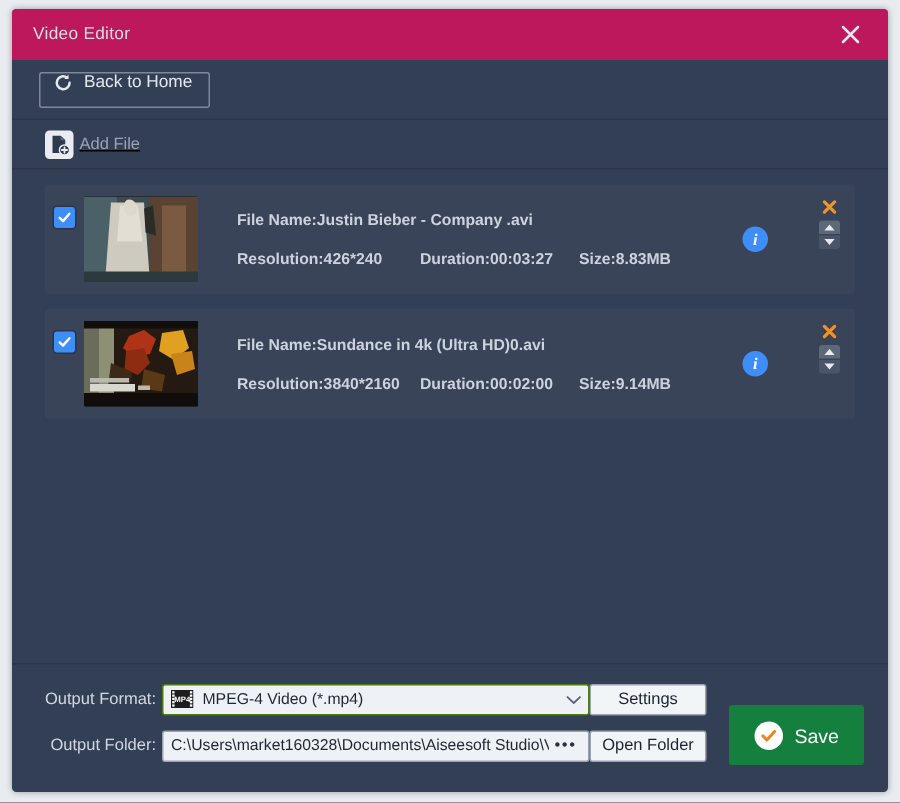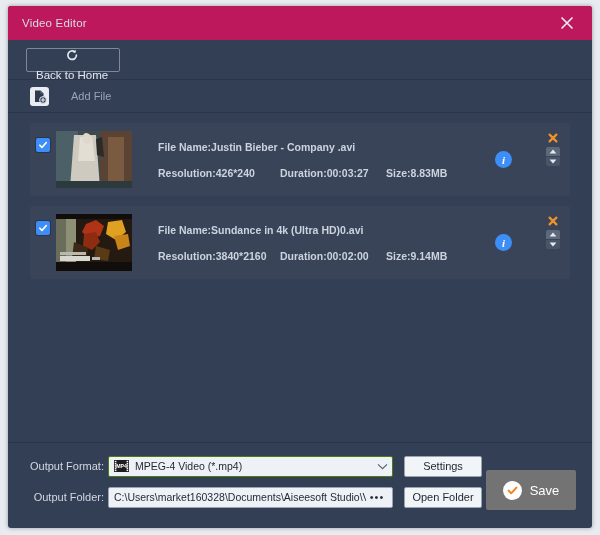--- a/index.html
+++ b/index.html
@@ -63,48 +63,47 @@
     justify-content: space-between;
     padding: 0 16px 0 18px;
     flex: none;
   }
   .page-title {
     color: #e3e8ef;
     font-size: 14.5px;
   }
   .back-home-btn {
     display: flex;
-    align-items: center;
     gap: 7px;
     height: 24px;
     padding: 0 11px 0 9px;
     border: 1px solid #7e8899;
     border-radius: 2px;
     color: #e3e8ef;
     font-size: 11.5px;
     cursor: pointer;
     background: transparent;
-    flex-direction: column;
   }
   .back-home-btn svg { display: block; }
 
   
   .toolbar {
     height: 33px;
     display: flex;
     align-items: center;
     padding: 0 0 0 22px;
     border-bottom: 1px solid #2b3449;
     flex: none;
   }
   .addfile {
     display: flex;
     align-items: center;
-    gap: 22px;
-    cursor: pointer;
+    gap: 4px;
+    cursor: pointer;
+    text-decoration: underline;
   }
   .addfile-icon {
     width: 19px;
     height: 19px;
     background: #e9edf3;
     border-radius: 3px;
     position: relative;
     display: flex;
     align-items: center;
     justify-content: center;
@@ -297,42 +296,42 @@
     width: 22px;
     text-align: center;
     font-size: 11px;
     letter-spacing: 1px;
     color: #2a323e;
     cursor: pointer;
     line-height: 8px;
   }
 
   .side-btn {
-    margin-left: 11px;
+    margin-left: 0;
     width: 78px;
     height: 21px;
     background: #f2f5f8;
     border: 1px solid #9aa3b1;
     border-radius: 2px;
     color: #1b2430;
     font-size: 11px;
     display: flex;
     align-items: center;
     justify-content: center;
     cursor: pointer;
     flex: none;
   }
 
   .save-btn {
     position: absolute;
     right: 16px;
     top: 27px;
     width: 90px;
     height: 40px;
-    background: #737373;
+    background: #15803d;
     border-radius: 2px;
     display: flex;
     align-items: center;
     justify-content: center;
     gap: 8px;
     cursor: pointer;
   }
   .save-check {
     width: 19px;
     height: 19px;

